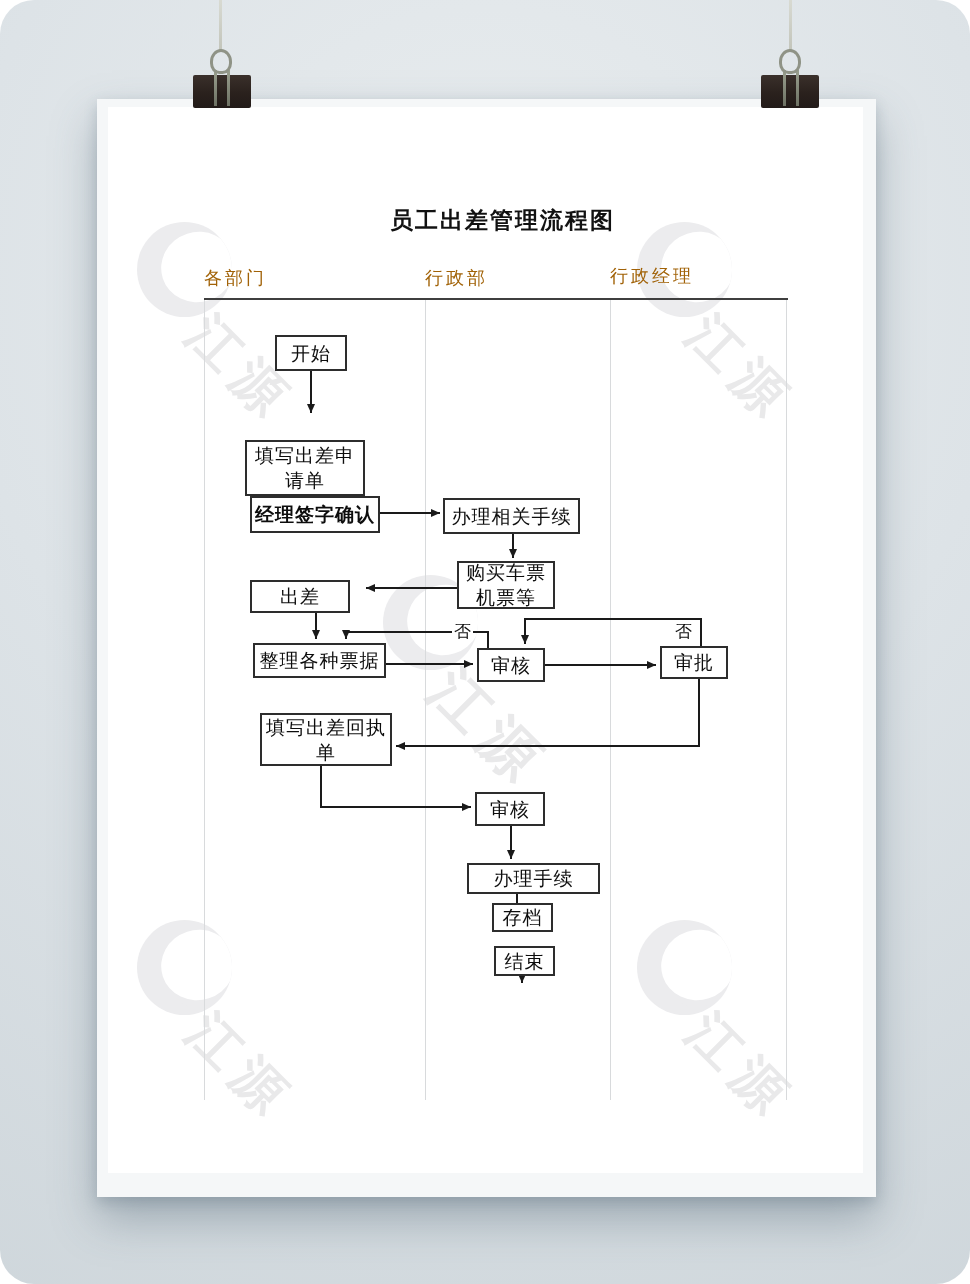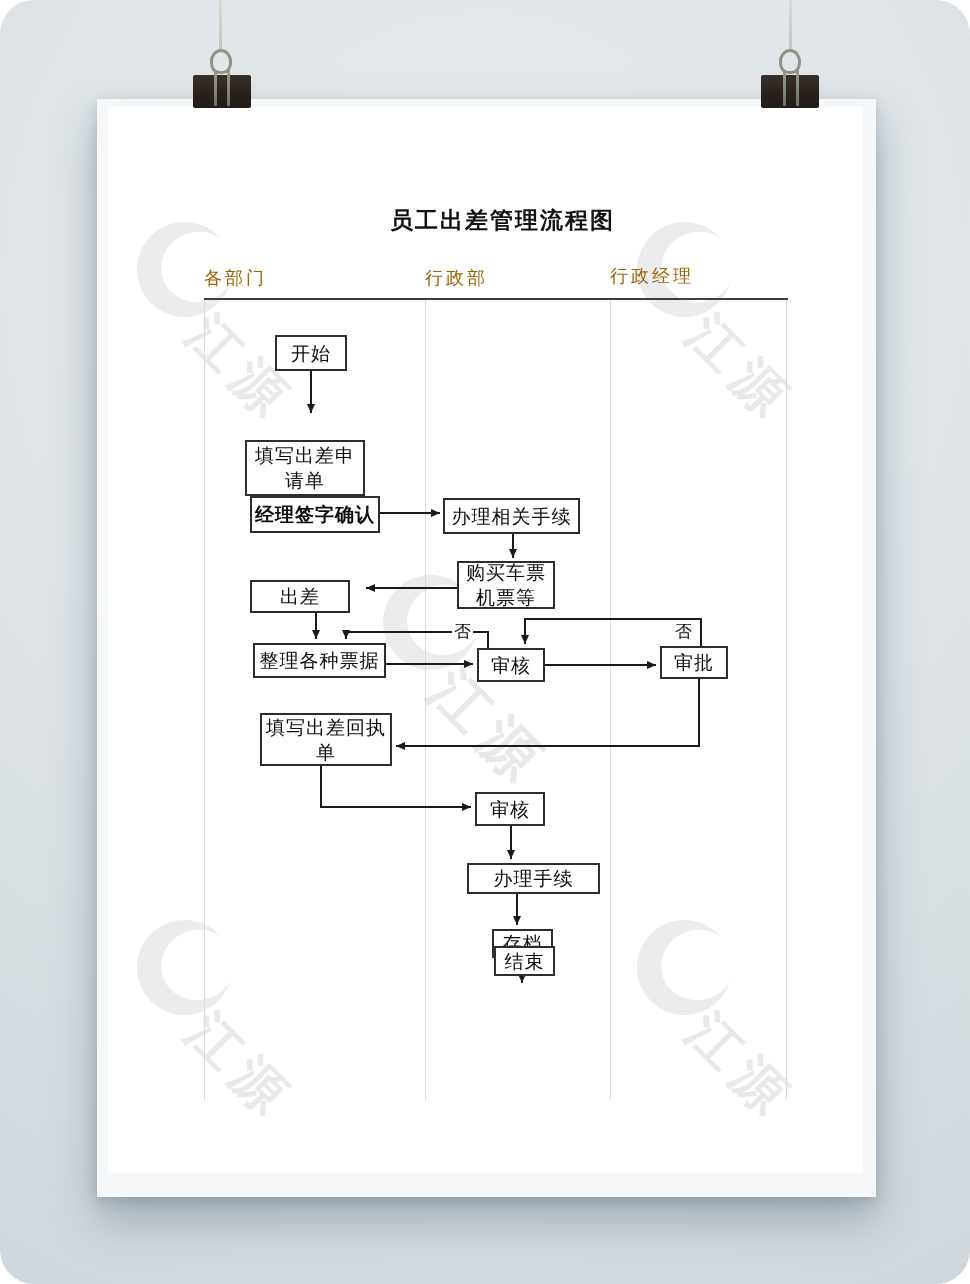--- a/index.html
+++ b/index.html
@@ -126,21 +126,21 @@
   <div class="node" style="left:457px;top:561px;width:98px;height:48px;">购买车票
 机票等</div>
   <div class="node" style="left:250px;top:580px;width:100px;height:33px;">出差</div>
   <div class="node" style="left:253px;top:643px;width:133px;height:35px;">整理各种票据</div>
   <div class="node" style="left:477px;top:648px;width:68px;height:34px;">审核</div>
   <div class="node" style="left:660px;top:646px;width:68px;height:33px;text-align:center;">审批</div>
   <div class="node" style="left:260px;top:713px;width:132px;height:53px;">填写出差回执
 单</div>
   <div class="node" style="left:475px;top:792px;width:70px;height:34px;">审核</div>
   <div class="node" style="left:449px;top:863px;width:133px;height:31px;margin-left:18px;">办理手续</div>
-  <div class="node" style="left:492px;top:929px;width:61px;height:29px;">存档</div>
+  <div class="node" style="left:492px;top:903px;width:61px;height:29px;">存档</div>
   <div class="node" style="left:494px;top:946px;width:61px;height:30px;">结束</div>
 
   <div class="clip-loop" style="left:210px;top:49px;z-index:6;"></div>
   <div class="clip-body" style="left:193px;top:75px;z-index:4;"></div>
   <div class="clip-prong over" style="left:214px;top:70px;"></div>
   <div class="clip-prong over" style="left:227px;top:70px;"></div>
 
   <div class="clip-loop" style="left:779px;top:49px;z-index:6;"></div>
   <div class="clip-body" style="left:761px;top:75px;z-index:4;"></div>
   <div class="clip-prong over" style="left:783px;top:70px;"></div>

